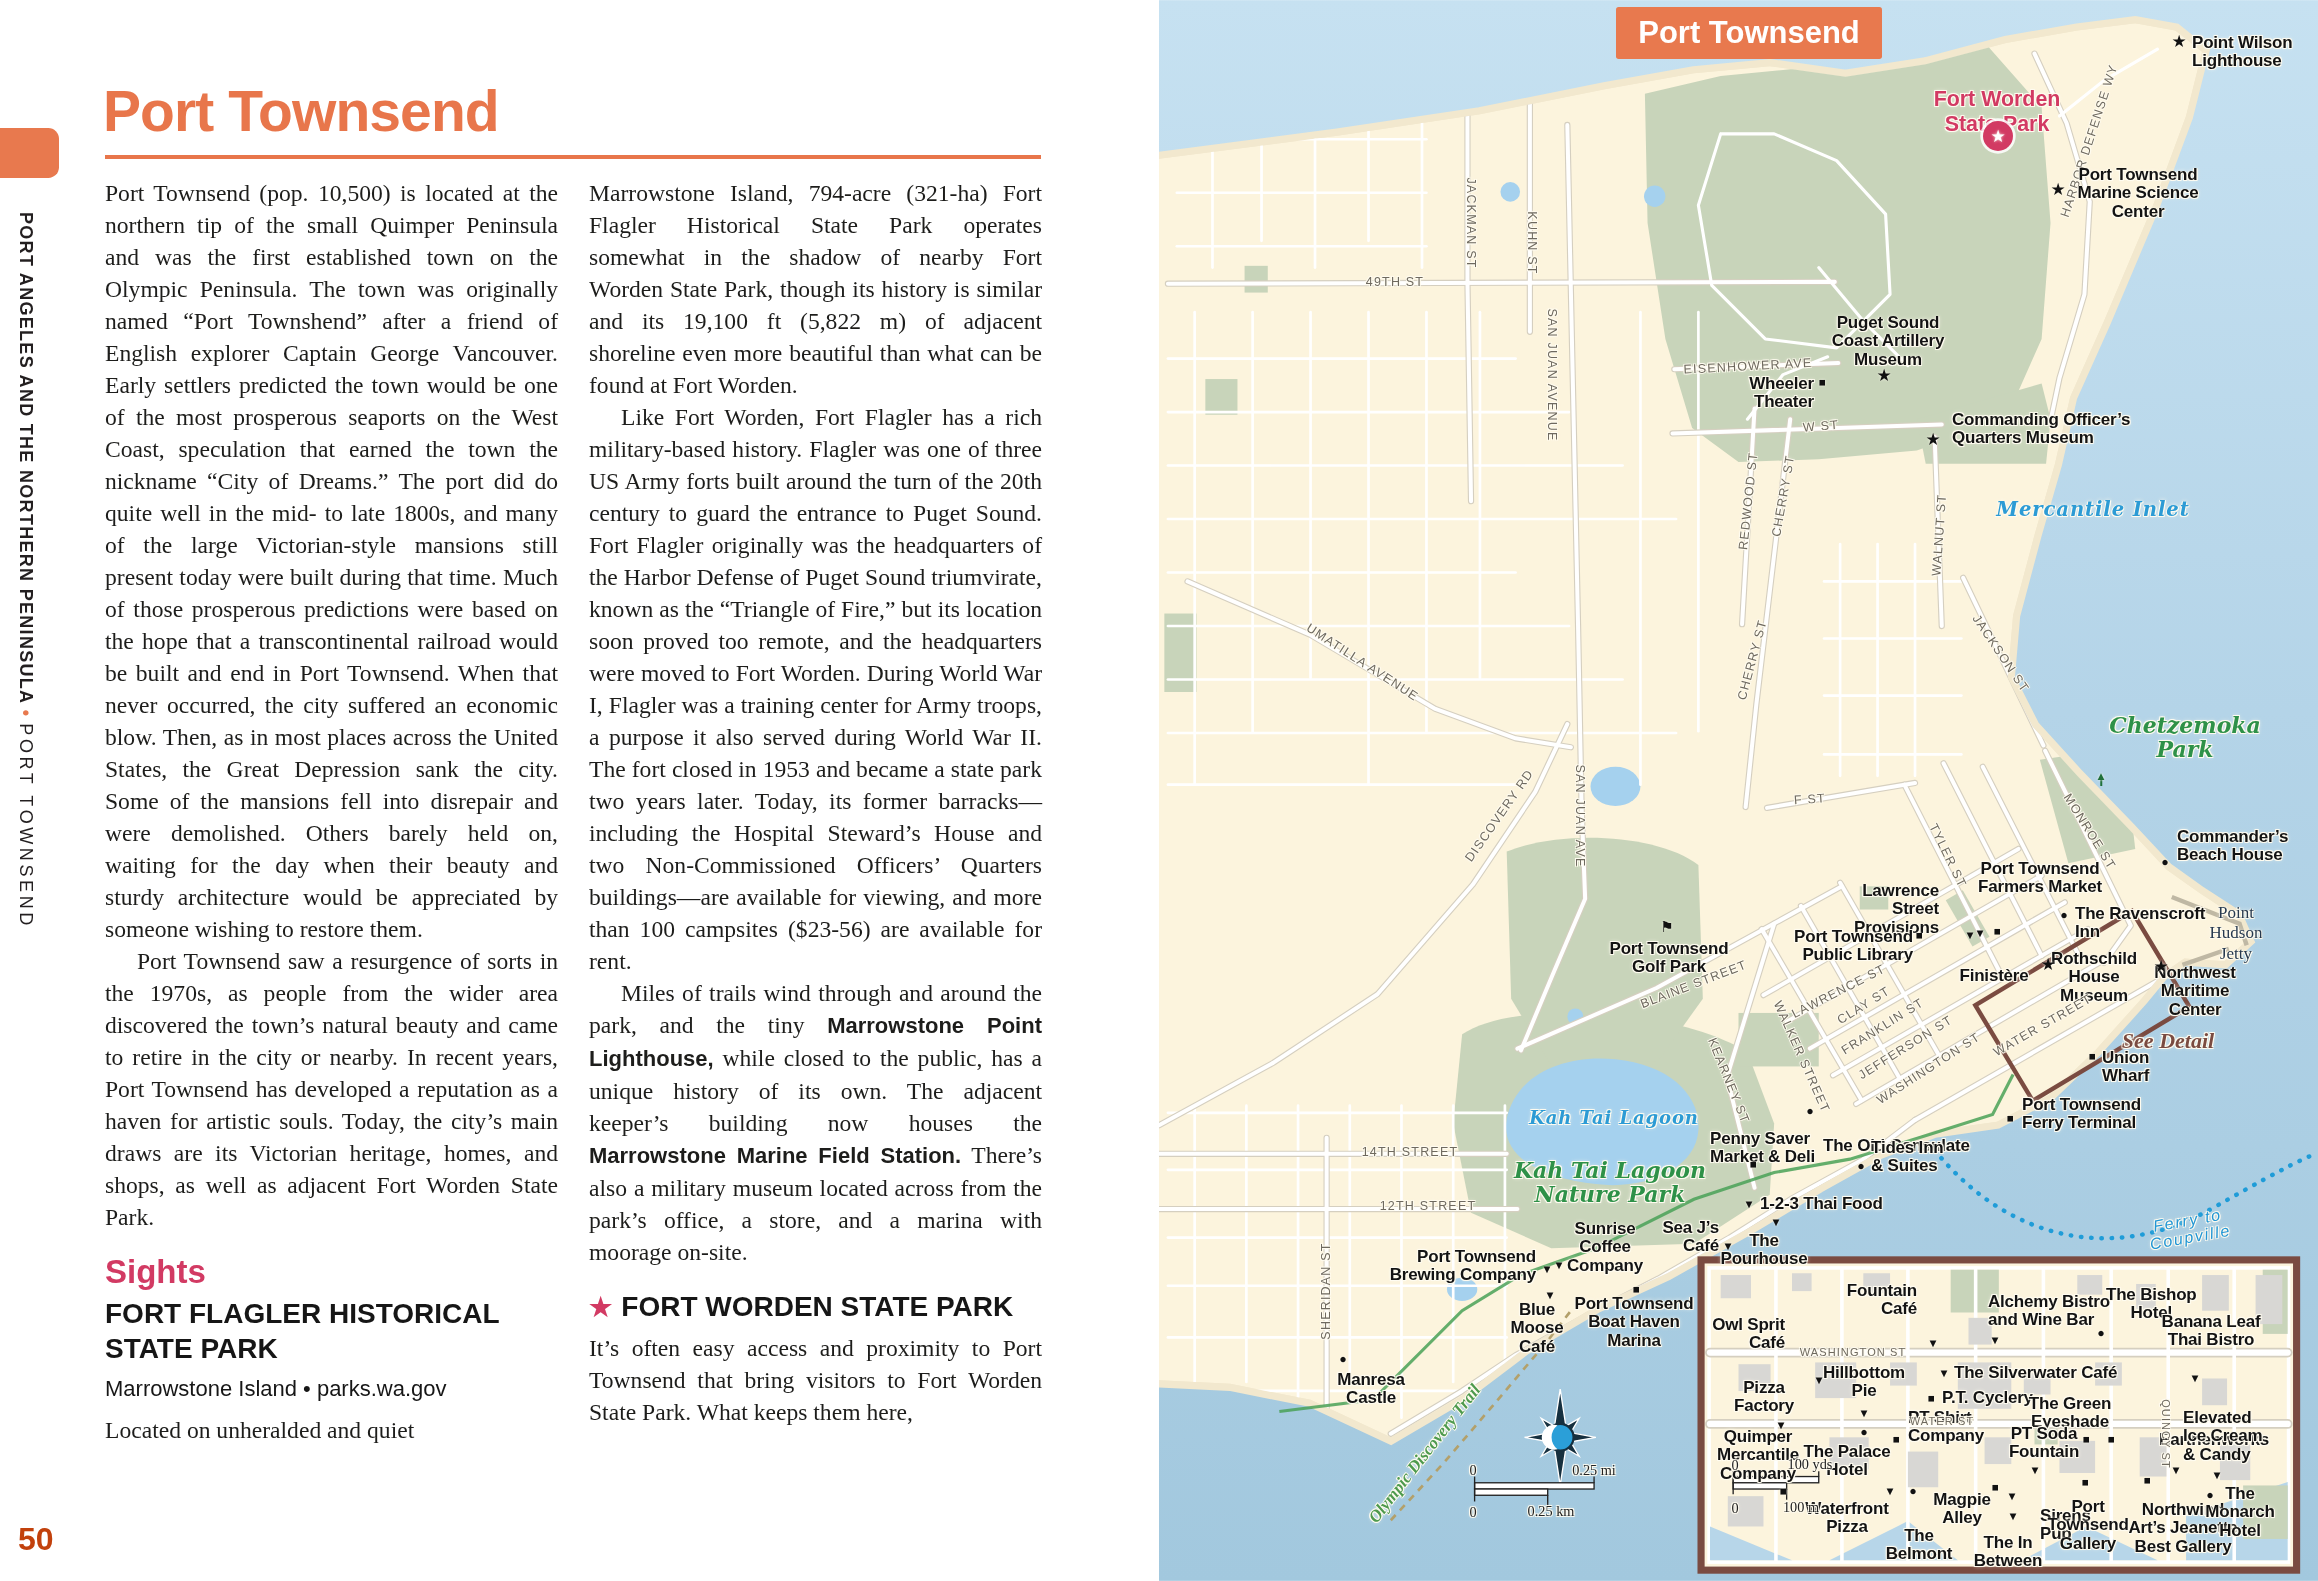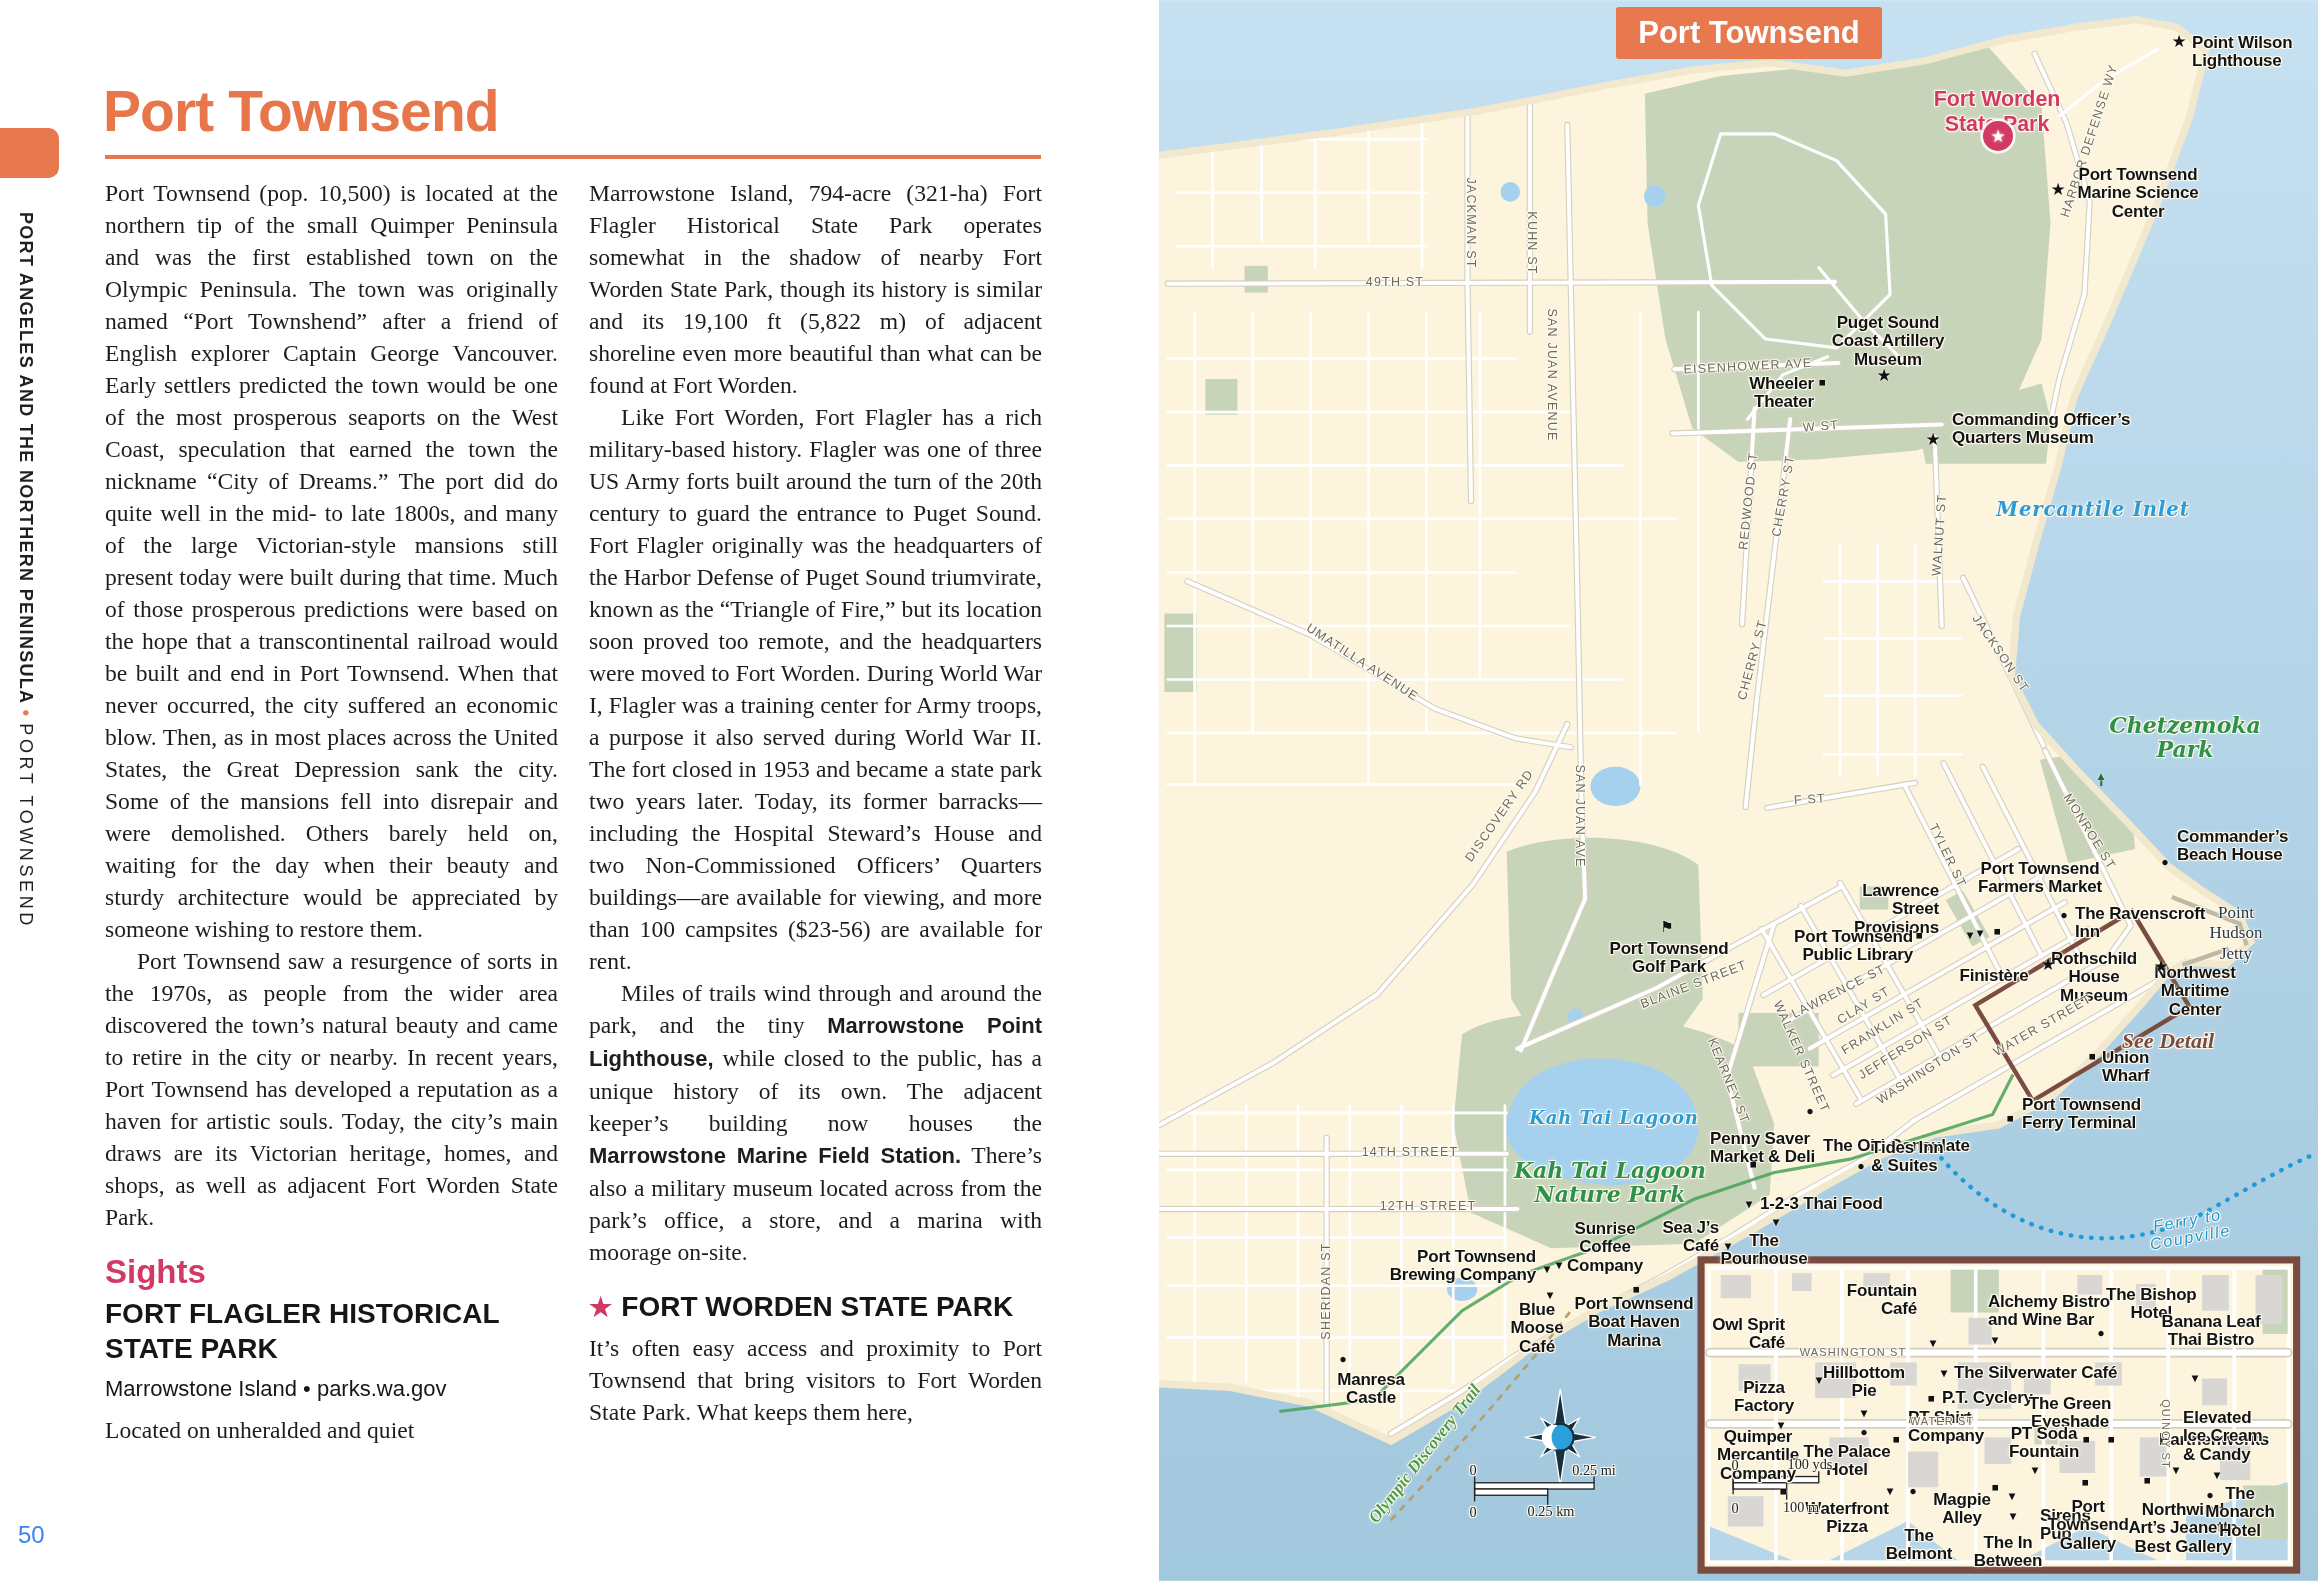--- a/index.html
+++ b/index.html
@@ -6,21 +6,21 @@
   #canvas{position:relative;width:2319px;height:1581px;background:#ffffff;overflow:hidden;
           font-family:"Liberation Sans",sans-serif;}
   
   .tab{position:absolute;left:0;top:128px;width:59px;height:50px;background:#E8794E;
        border-radius:0 10.7px 10.7px 0;}
   .sidebar-vert{position:absolute;left:14.3px;top:212px;height:1070px;writing-mode:vertical-rl;
        font-size:18px;color:#231f20;letter-spacing:1.3px;white-space:nowrap;}
   .sidebar-vert b{font-weight:bold;}
   .sidebar-vert .dot{color:#E8794E;font-size:19.6px;padding:5.4px 0;}
   .sidebar-vert .lite{letter-spacing:3.6px;font-weight:400;}
-  .pageno{position:absolute;left:18px;top:1521px;font-size:24px;font-weight:normal;color:#3b82f6;}
+  .pageno{position:absolute;left:18px;top:1521px;font-size:32px;font-weight:bold;color:#c2410c;}
   .title{position:absolute;left:103px;top:78px;font-size:57px;font-weight:bold;color:#E8764B;
          letter-spacing:-0.9px;}
   .title-rule{position:absolute;left:105px;top:155px;width:936px;height:3.6px;background:#E8764B;}
   .col{position:absolute;top:177px;width:453px;color:#1d1d1b;
        font-family:"Liberation Serif","DejaVu Serif",serif;font-size:23.6px;line-height:32px;
        text-align:justify;}
   .col1{left:105px;} .col2{left:589px;}
   .col p{margin:0;} .col p.ind{text-indent:32px;}
   .col b{font-family:"Liberation Sans",sans-serif;font-weight:bold;font-size:22px;}
   .h-pink{font-family:"Liberation Sans",sans-serif;font-weight:bold;font-size:33px;color:#D23A63;

